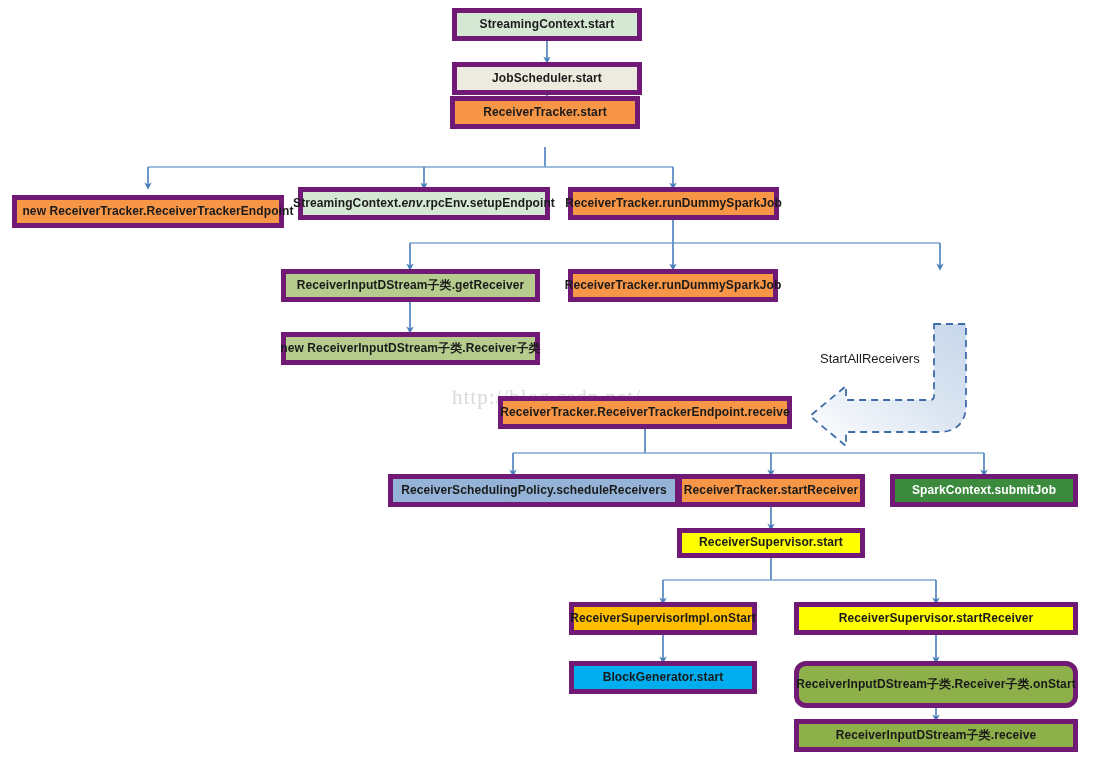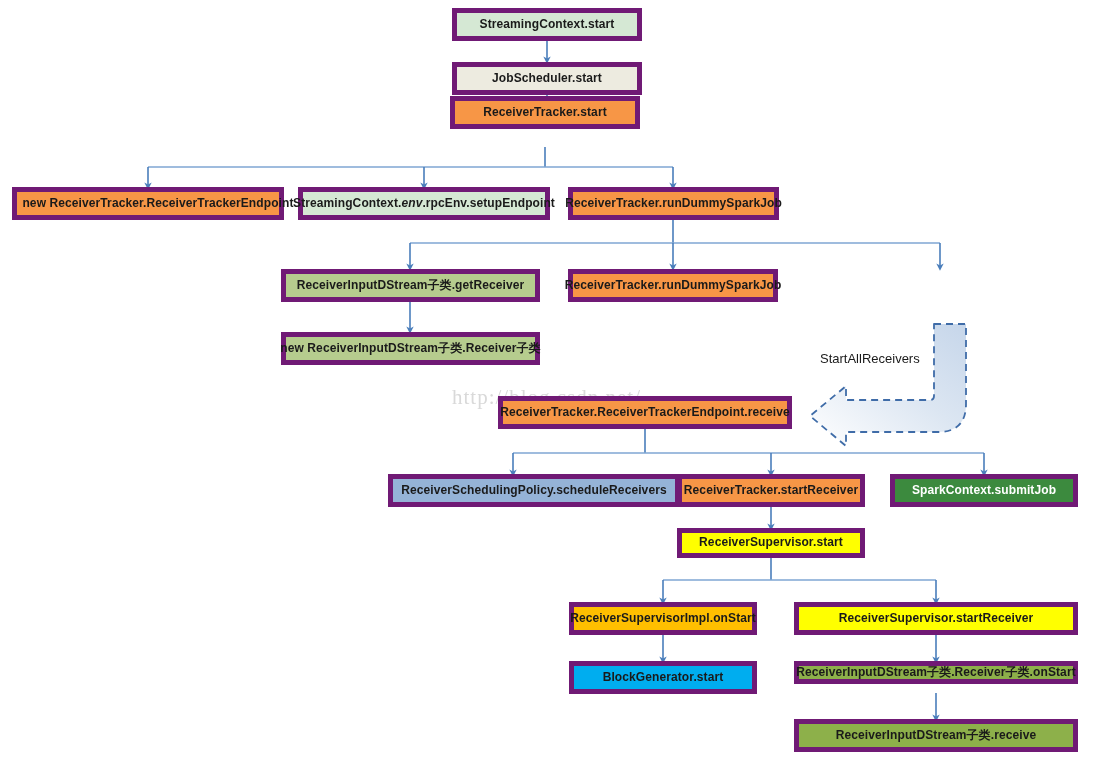--- a/index.html
+++ b/index.html
@@ -131,21 +131,21 @@
   </div>
 
   <div class="node c-beige" style="left:452px;top:62px;width:190px;height:33px;">
     <span>JobScheduler.start</span>
   </div>
 
   <div class="node c-orange" style="left:450px;top:96px;width:190px;height:33px;">
     <span>ReceiverTracker.start</span>
   </div>
 
-  <div class="node c-orange" style="left:12px;top:187px;width:272px;height:33px;padding-left:20px;">
+  <div class="node c-orange" style="left:12px;top:195px;width:272px;height:33px;padding-left:20px;">
     <span>new ReceiverTracker.ReceiverTrackerEndpoint</span>
   </div>
 
   <div class="node c-mint" style="left:298px;top:187px;width:252px;height:33px;">
     <span>StreamingContext.</span>
       <span class="ital">env</span>
       <span>.rpcEnv.setupEndpoint</span>
   </div>
 
   <div class="node c-orange" style="left:568px;top:187px;width:211px;height:33px;">
@@ -190,21 +190,21 @@
   </div>
 
   <div class="node c-yellow" style="left:794px;top:602px;width:284px;height:33px;">
     <span>ReceiverSupervisor.startReceiver</span>
   </div>
 
   <div class="node c-cyan" style="left:569px;top:661px;width:188px;height:33px;">
     <span>BlockGenerator.start</span>
   </div>
 
-  <div class="node c-olive" style="left:794px;top:661px;width:284px;height:23px;">
+  <div class="node c-olive" style="left:794px;top:661px;width:284px;height:47px;border-radius:12px;">
     <span>ReceiverInputDStream子类.Receiver子类.onStart</span>
   </div>
 
   <div class="node c-olive" style="left:794px;top:719px;width:284px;height:33px;justify-content:center;">
     <span>ReceiverInputDStream子类.receive</span>
   </div>
 
   <div class="arrow-label" style="left:820px;top:351px;">StartAllReceivers</div>
 
 </div>

